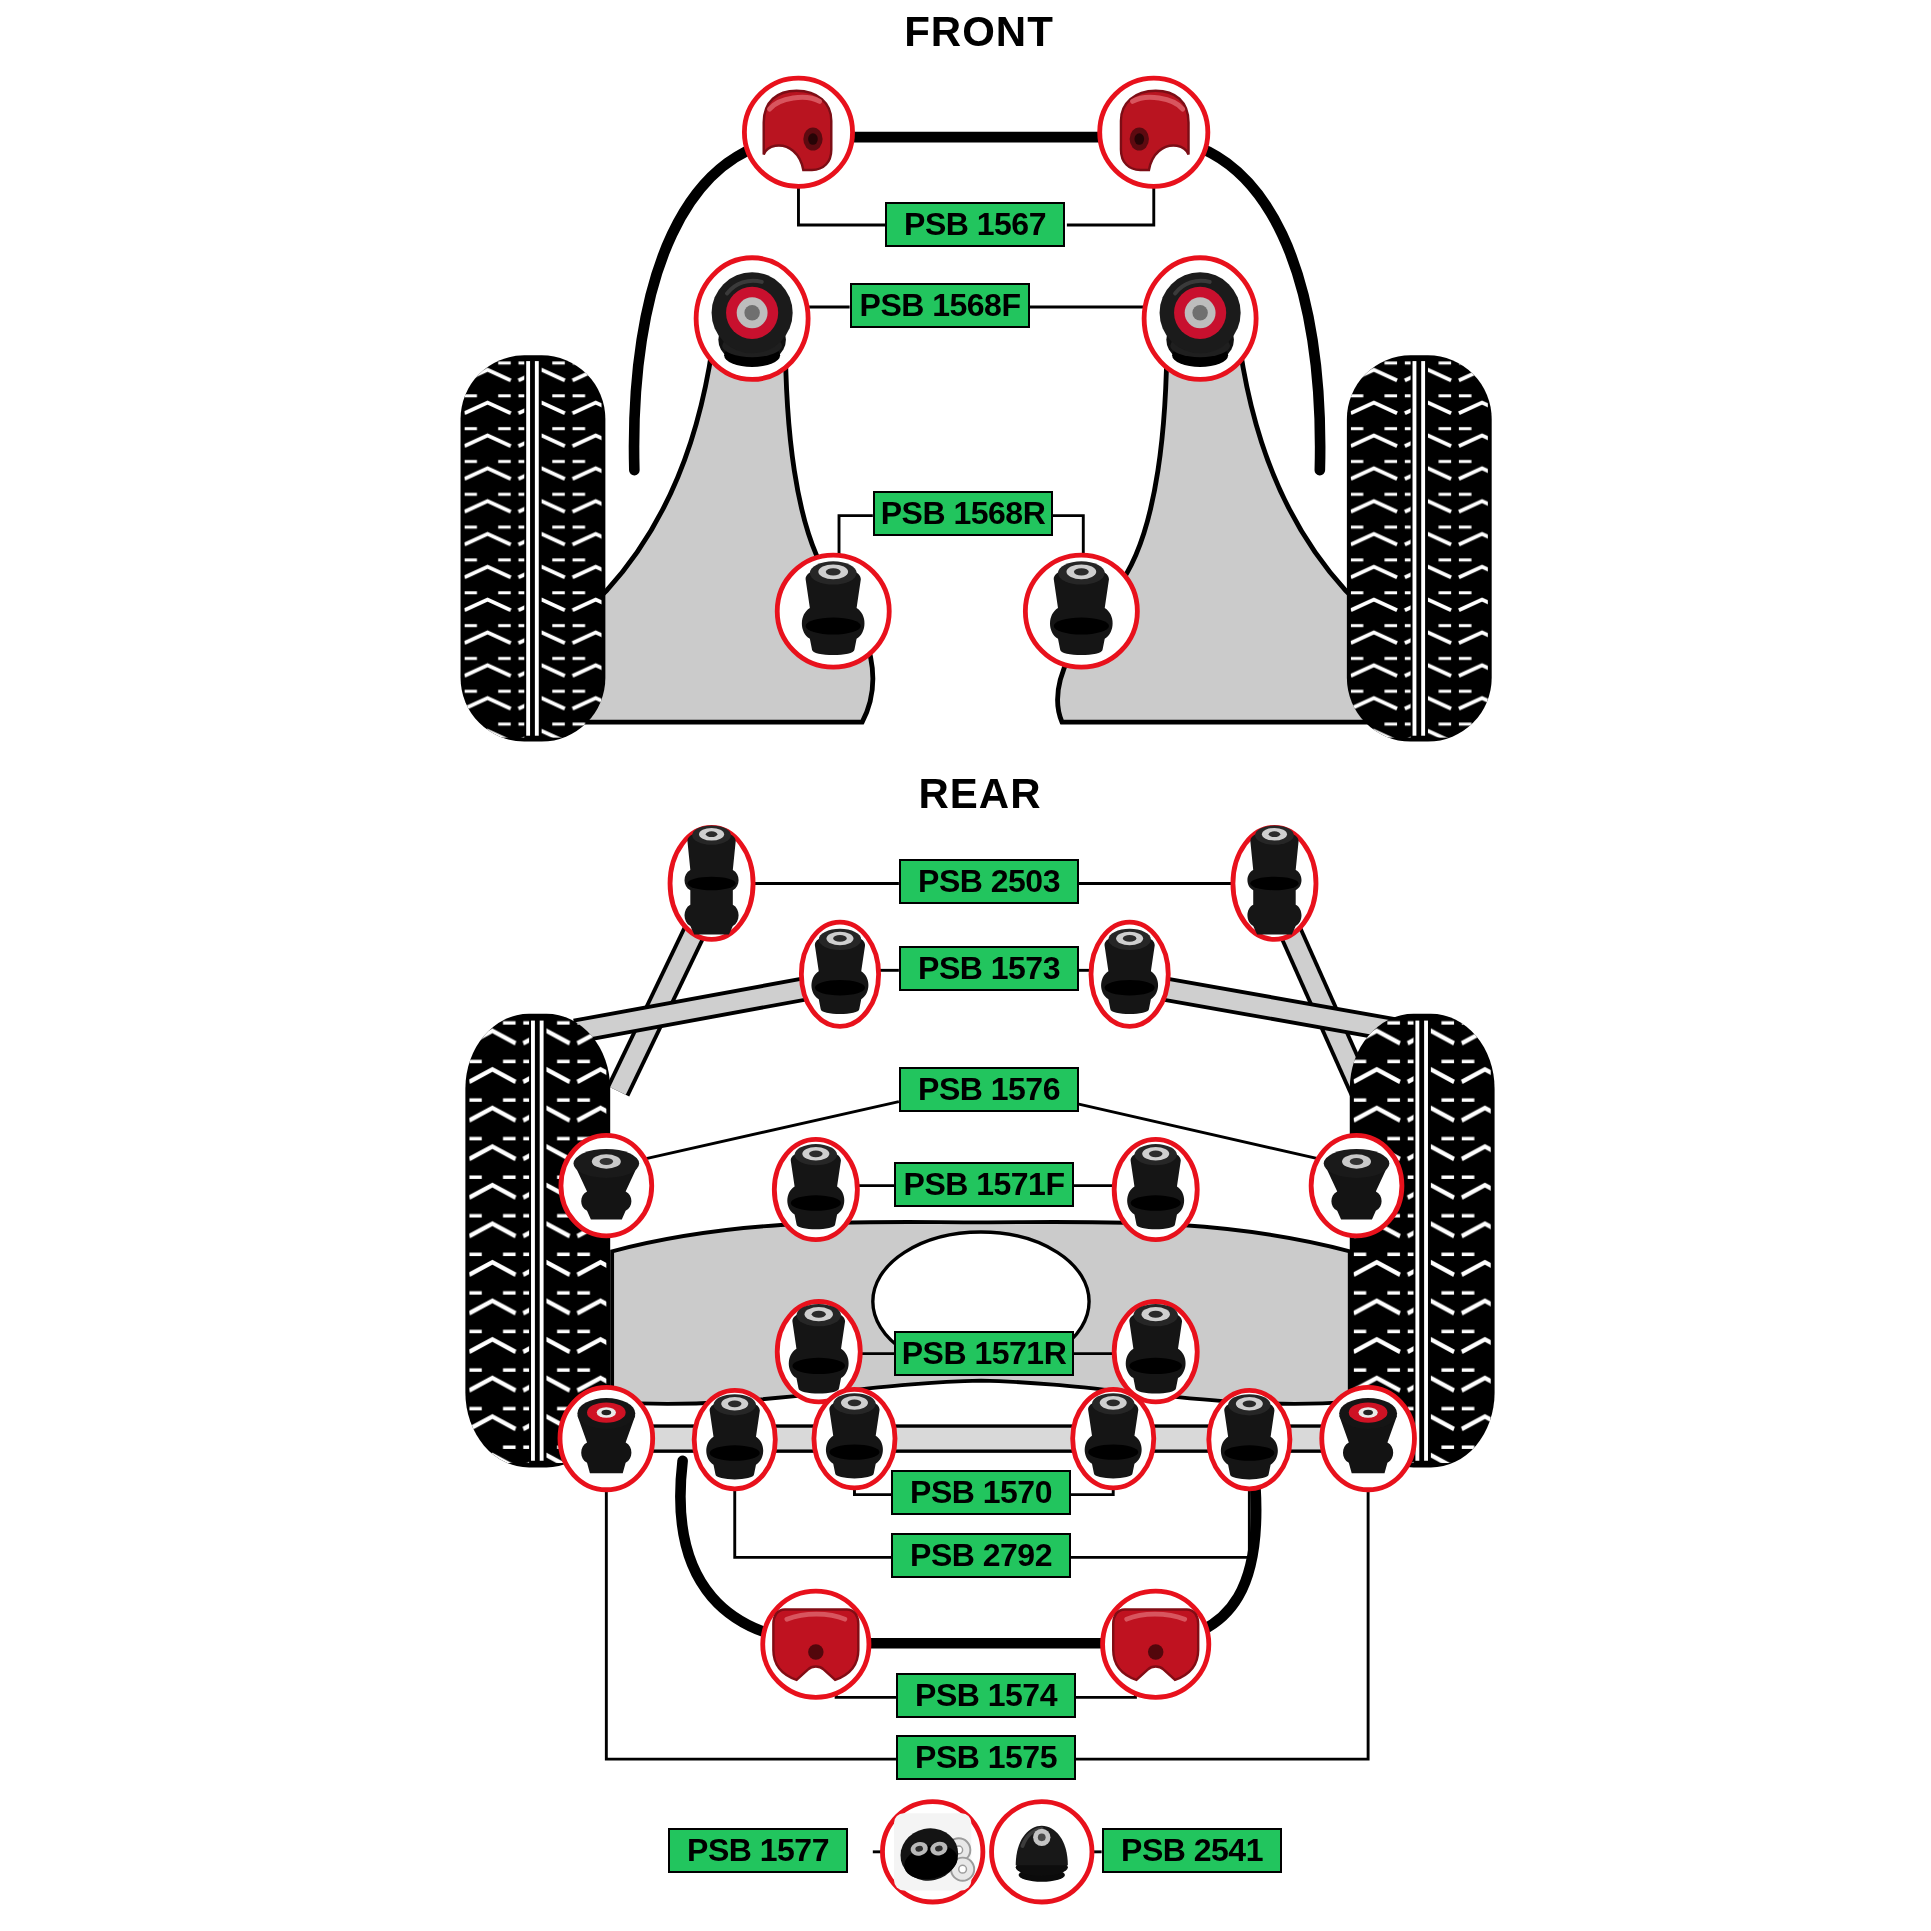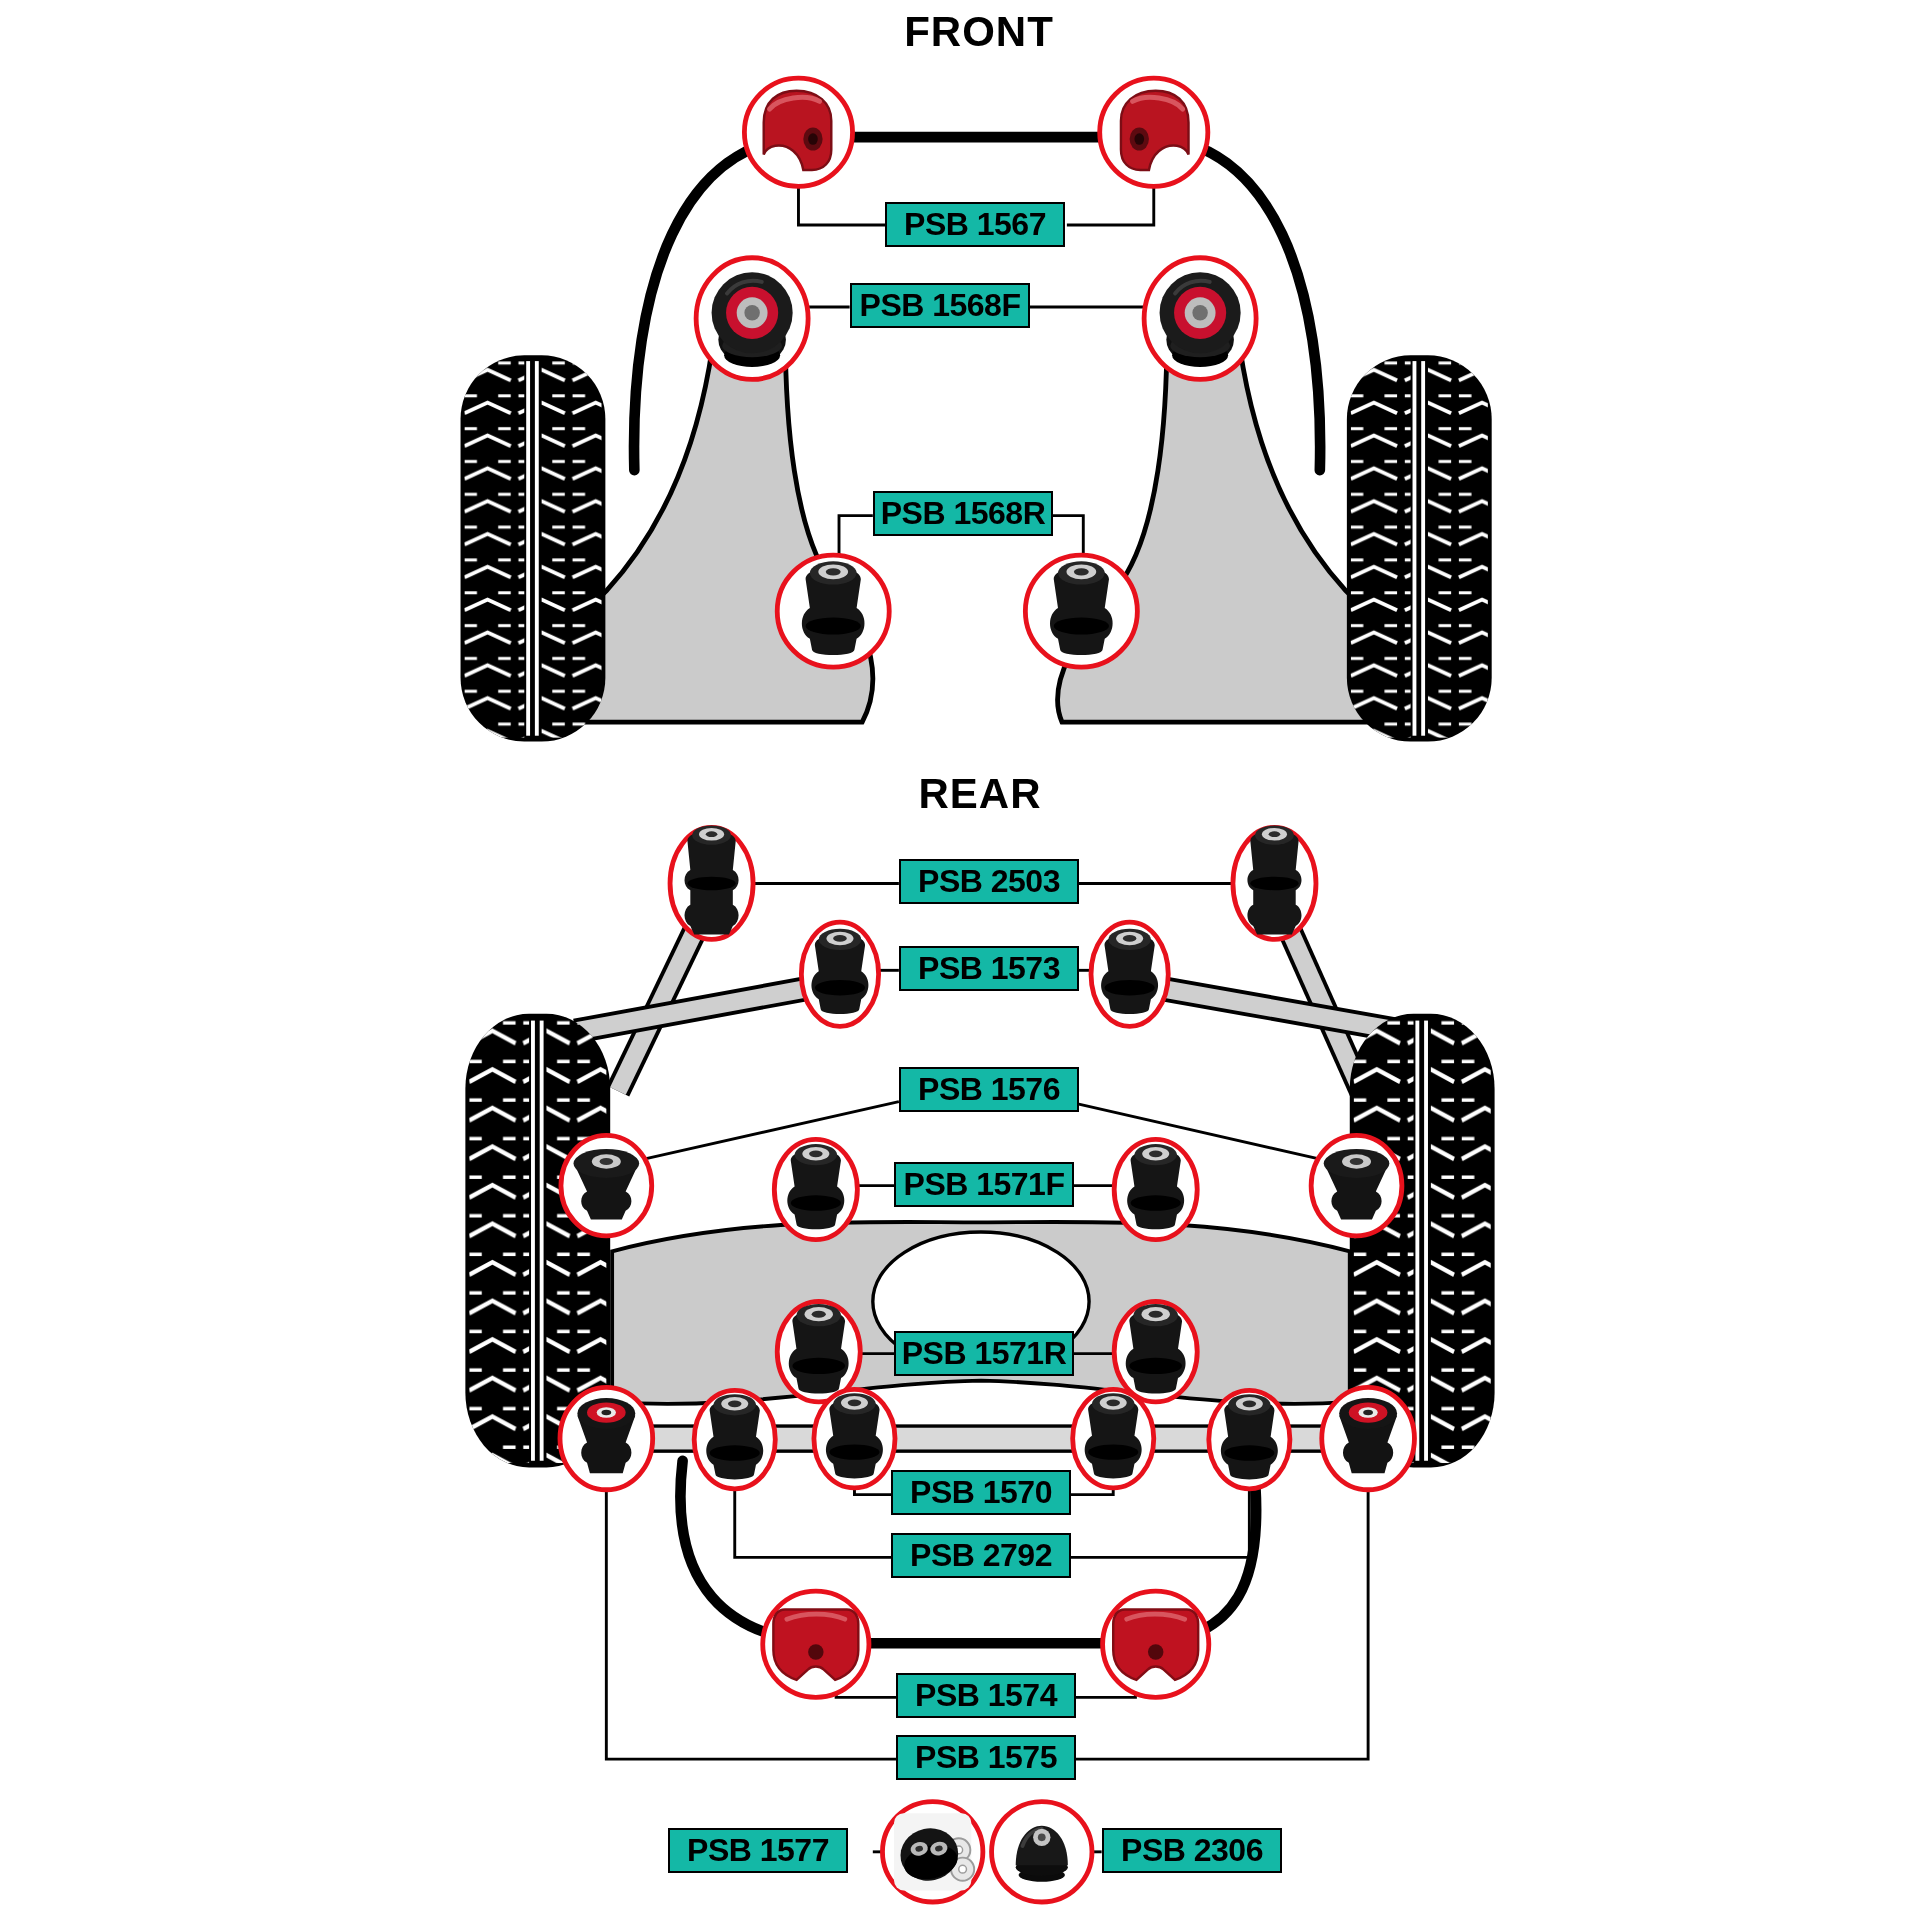--- a/index.html
+++ b/index.html
@@ -1,21 +1,21 @@
 <!DOCTYPE html>
 <html><head>
 <meta charset="utf-8">
 <style>
   html,body{margin:0;padding:0;background:#fff;}
   body{width:1931px;height:1931px;position:relative;font-family:"Liberation Sans",sans-serif;}
   #canvas{position:absolute;left:0;top:0;width:1931px;height:1931px;}
   #art{position:absolute;left:0;top:0;}
   .ttl{position:absolute;transform:translateX(-50%);font:700 42px "Liberation Sans",sans-serif;
        letter-spacing:1px;color:#000;white-space:nowrap;}
-  .pbox{position:absolute;width:176px;height:41px;border:2.9px solid #000;background:#14b8a6;
+  .pbox{position:absolute;width:176px;height:41px;border:2.9px solid #000;background:#22c55e;
         display:flex;align-items:center;justify-content:center;
         font:700 32px "Liberation Sans",sans-serif;letter-spacing:-0.5px;color:#000;white-space:nowrap;text-align:center;}
   .rc{fill:#fff;stroke:#e8111c;stroke-width:5;}
   .ln{fill:none;stroke:#000;stroke-width:3;}
   .thick{fill:none;stroke:#000;stroke-width:11;stroke-linecap:round;}
   .armbar-o{fill:none;stroke:#000;stroke-width:26;stroke-linecap:butt;}
   .armbar-i{fill:none;stroke:#cfcfcf;stroke-width:18;stroke-linecap:butt;}
   .grayfill{fill:#cbcbcb;stroke:#000;stroke-width:5;}
 </style>
 </head>
@@ -319,16 +319,16 @@
 <div class="pbox" style="left:899px;top:859px">PSB 2503</div>
 <div class="pbox" style="left:899px;top:946px">PSB 1573</div>
 <div class="pbox" style="left:899px;top:1067px">PSB 1576</div>
 <div class="pbox" style="left:894px;top:1162px">PSB 1571F</div>
 <div class="pbox" style="left:894px;top:1331px">PSB 1571R</div>
 <div class="pbox" style="left:891px;top:1470px">PSB 1570</div>
 <div class="pbox" style="left:891px;top:1533px">PSB 2792</div>
 <div class="pbox" style="left:896px;top:1673px">PSB 1574</div>
 <div class="pbox" style="left:896px;top:1735px">PSB 1575</div>
 <div class="pbox" style="left:668px;top:1828px">PSB 1577</div>
-<div class="pbox" style="left:1102px;top:1828px">PSB 2306</div>
+<div class="pbox" style="left:1102px;top:1828px">PSB 2541</div>
 
 </div>
 
 
 </body></html>

